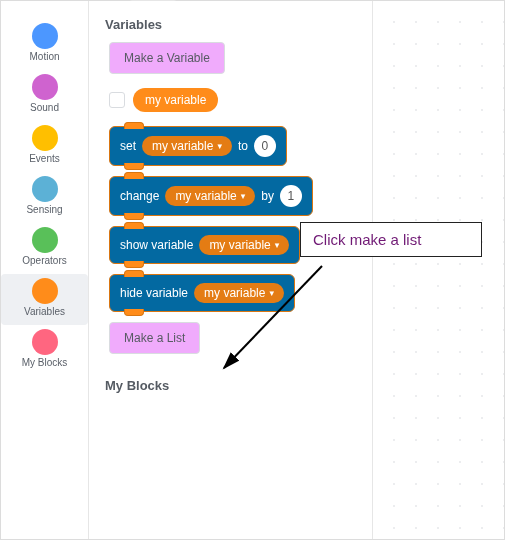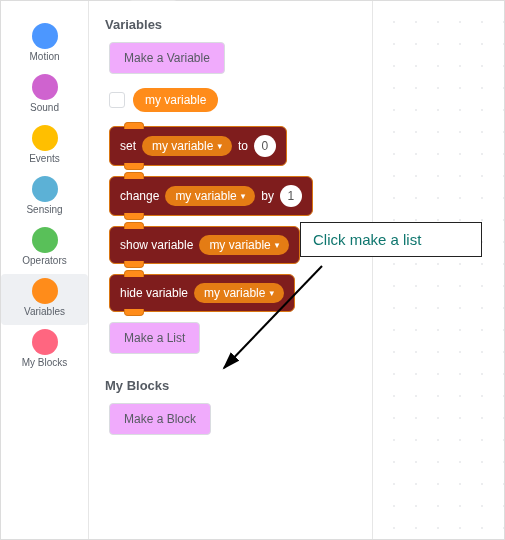--- a/index.html
+++ b/index.html
@@ -90,21 +90,21 @@
     padding:5px 12px;
     border-radius:14px;
     display:inline-flex;
     align-items:center;
     gap:4px;
   }
   .pill .tri, .slot .tri {
     font-size:9px;
   }
   .block {
-    background:#7f1d1d;
+    background:#0369a1;
     border:1px solid #d97612;
     border-radius:6px;
     color:#fff;
     font-size:12px;
     padding:8px 10px;
     margin:0 0 10px 6px;
     display:inline-flex;
     align-items:center;
     gap:6px;
     position:relative;
@@ -186,21 +186,21 @@
   }
   
   .callout {
     position:absolute;
     top:222px; left:300px;
     width:182px;
     padding:8px 12px;
     border:1.5px solid #222;
     background:#fff;
     font-size:15px;
-    color:#0f766e;
+    color:#701a75;
     z-index:20;
   }
   .arrow {
     position:absolute;
     top:256px; left:190px;
     z-index:19;
     pointer-events:none;
   }
 </style>
 </head>
@@ -288,21 +288,20 @@
       <span class="slot">
         <span>my variable</span>
         <span class="tri">▾</span>
       </span>
     </div><br>
 
     <div class="make-btn">Make a List</div>
 
     <div class="section-title" style="margin-top:10px">My Blocks</div>
 
-    <div class="make-btn">Make a Block</div>
   </div>
 
   <div class="stage">
     <div class="stage-grid"></div>
   </div>
 
 </div>
 
 <div class="callout">
   <span>Click make a list</span>

